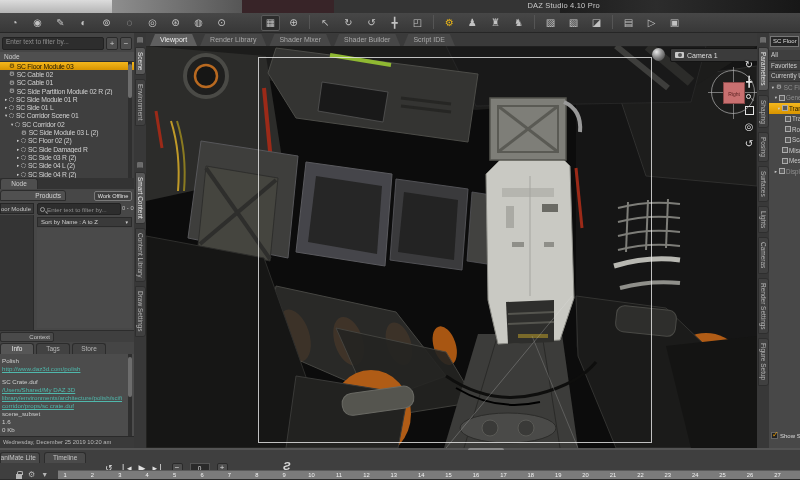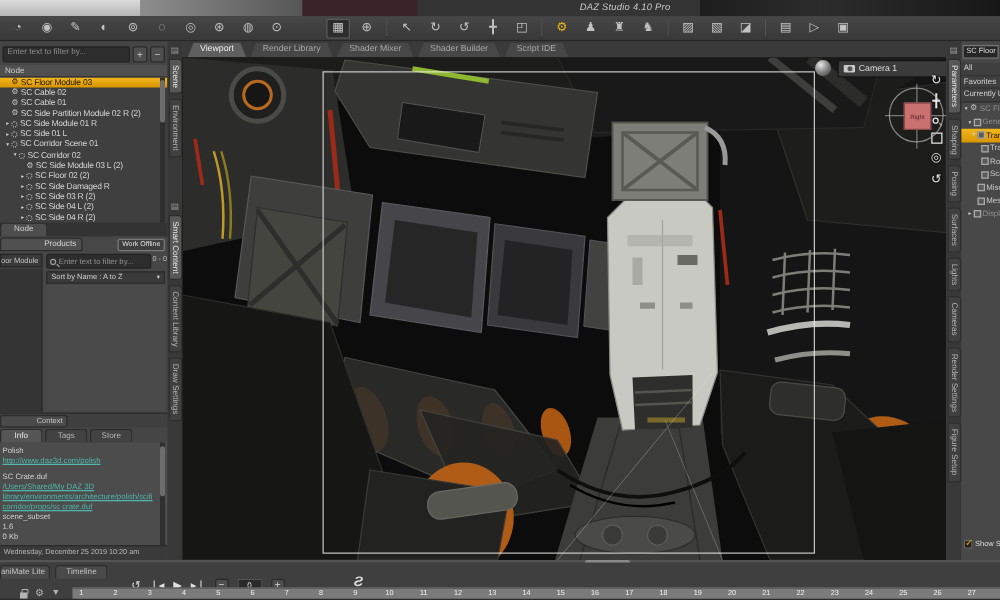--- a/index.html
+++ b/index.html
@@ -4,22 +4,22 @@
 <style>
   * { margin:0; padding:0; box-sizing:border-box; }
   html,body { width:800px; height:480px; overflow:hidden; background:#2b2b2b;
     font-family:"Liberation Sans","DejaVu Sans",sans-serif; }
   #app { position:absolute; width:800px; height:480px; background:#3c3c3c; overflow:hidden; }
   .abs { position:absolute; }
 
   
   #titlebar { left:0; top:0; width:800px; height:13px; background:#303030; overflow:hidden; }
   .patch { position:absolute; top:0; height:13px; }
-  #title-text { position:absolute; left:400px; top:1px; width:200px; text-align:center;
-    font-size:7.5px; color:#c9c9c9; letter-spacing:.2px;font-style:italic; }
+  #title-text { position:absolute; left:400px; top:1px; width:200px; text-align:right;
+    font-size:7.5px; color:#c9c9c9; letter-spacing:.2px; }
 
   
   #toolbar { left:0; top:13px; width:800px; height:20px;
     background:linear-gradient(#474747,#383838); border-bottom:1px solid #262626;
     display:flex; align-items:center; padding:0 3px; }
   .tb-ico { width:19px; height:16px; display:flex; align-items:center; justify-content:center;
     font-size:10px; color:#c2c2c2; margin:0 2px; border-radius:2px; }
   .tb-ico.pressed { background:#2d2d2d; border:1px solid #5a5a5a; }
   .tb-ico.yellow { color:#e8b418; }
   .tb-sep { width:1px; height:14px; background:#2a2a2a; border-right:1px solid #555; margin:0 4px; }

